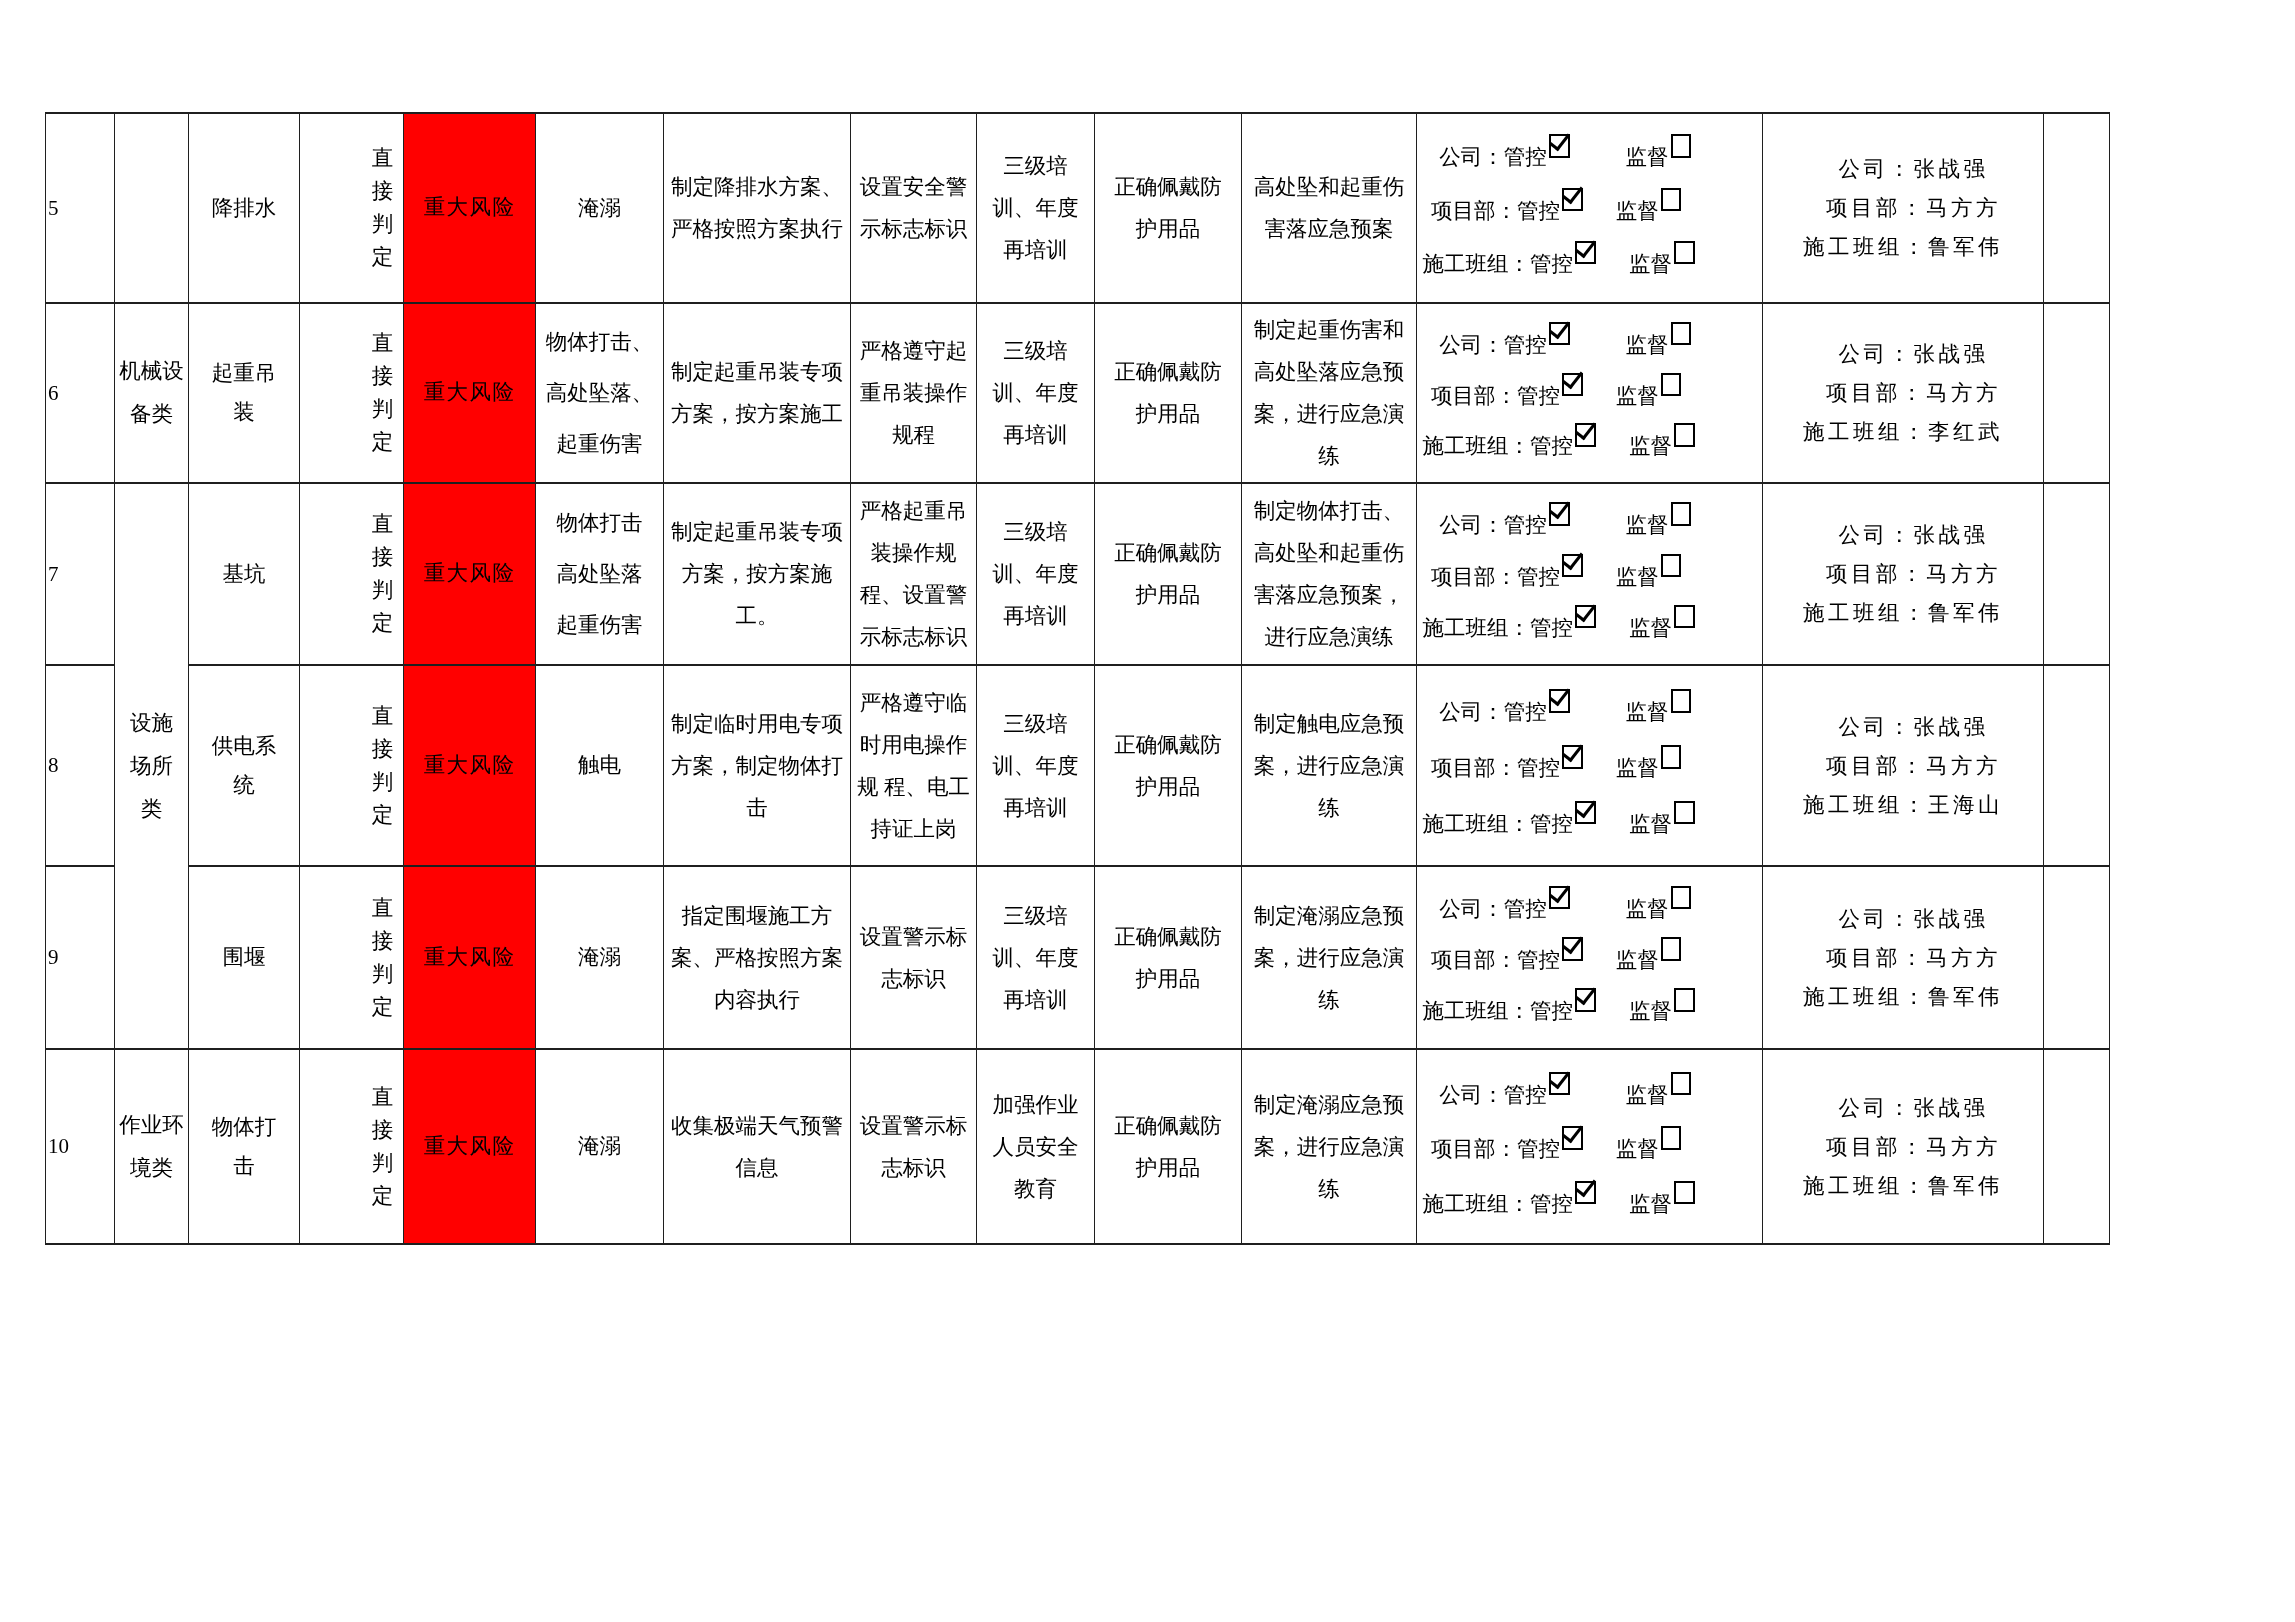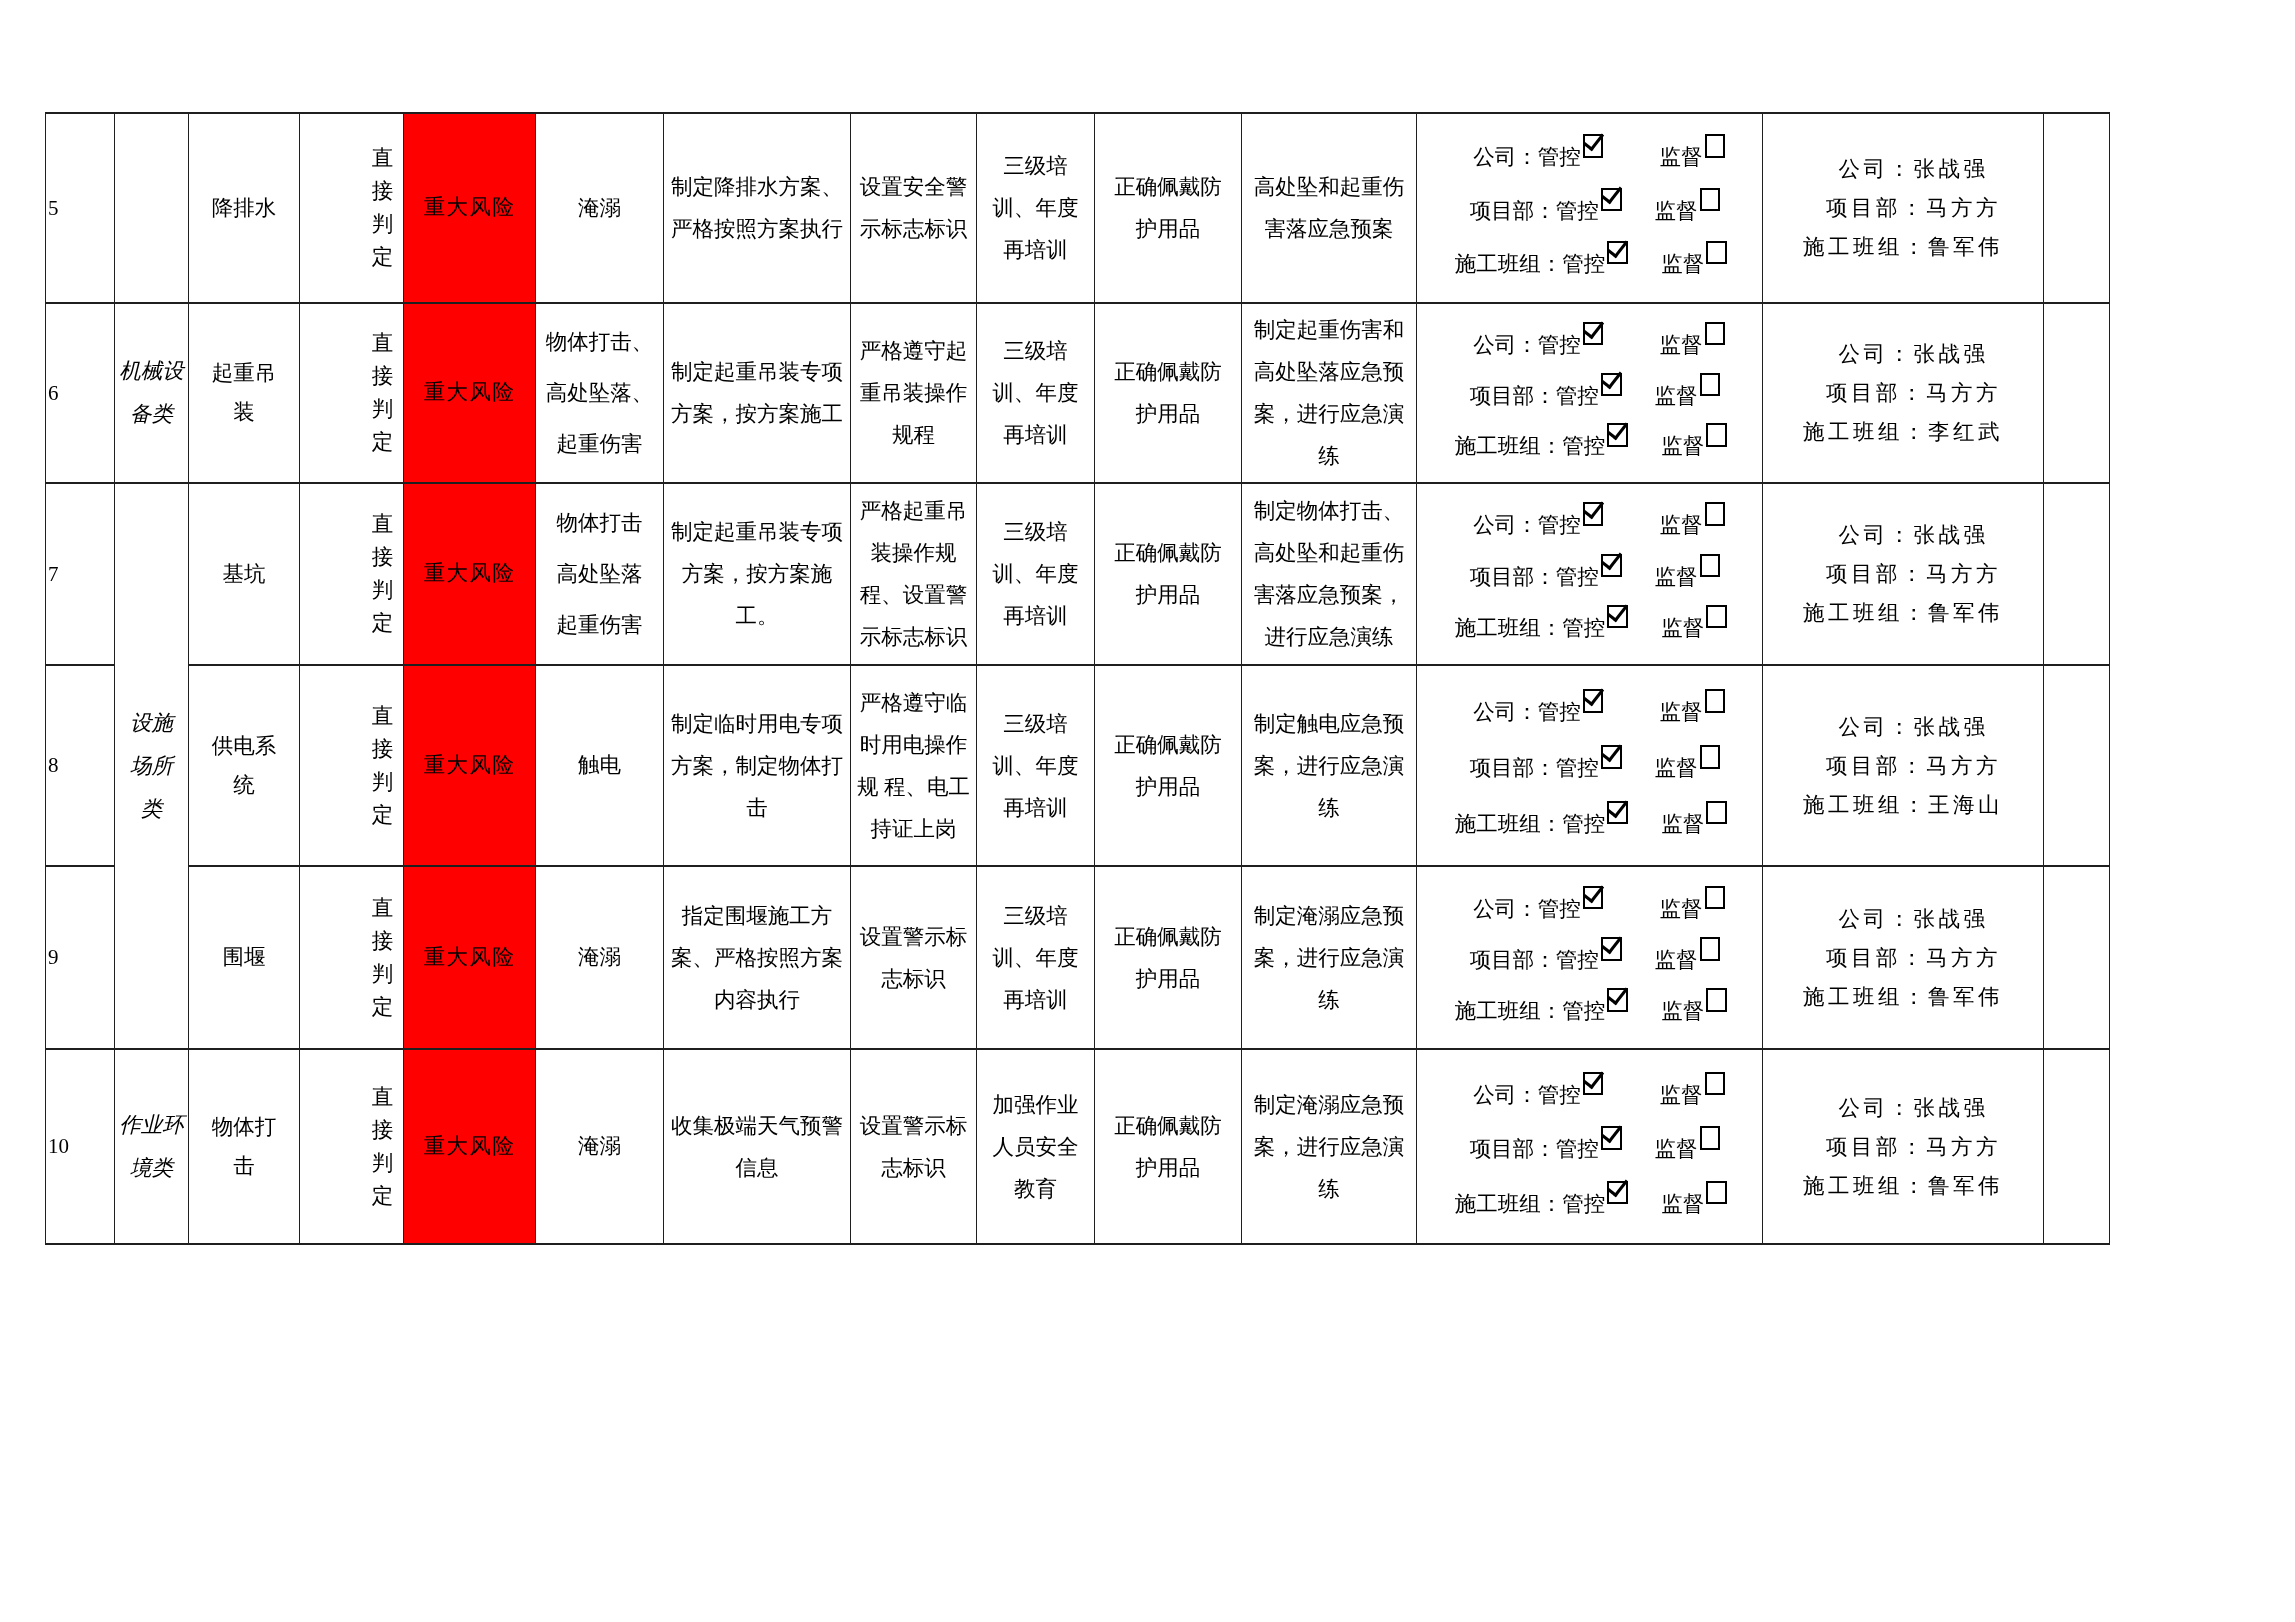--- a/index.html
+++ b/index.html
@@ -6,29 +6,29 @@
     font-family:"Liberation Serif","DejaVu Serif",serif;color:#000;}
   #page{position:relative;width:2295px;height:1623px;background:#fff;overflow:hidden;}
   table.risk{position:absolute;left:45px;top:112px;width:2065px;
     border-collapse:collapse;table-layout:fixed;}
   td{border:1.4px solid #1f1f1f;border-top-width:2.1px;border-bottom-width:2.1px;
      font-size:21.5px;line-height:1.55;text-align:center;vertical-align:middle;
      padding:0;overflow:hidden;background:#fff;}
   td.num{text-align:left;padding-left:2.1px;font-size:21px;}
   td.level{color:#000;letter-spacing:1.4px;}
   td.item{padding:0 13px;line-height:39px;}
-  td.cat{line-height:43px;font-style:italic;}
+  td.cat{line-height:43px;}
   td.meas{padding:0 5.6px;line-height:42px;}
   td.ppe{padding:8px 11px;line-height:42px;}
   td.haz{padding:0 4.2px;}
   .hz-line{line-height:51px;}
   .vtext{width:23px;margin:0 8.3px 0 auto;line-height:33px;word-break:break-all;text-align:left;}
   .ctl{display:flex;flex-direction:column;justify-content:space-evenly;
        text-align:left;padding:7px 2.8px 7px 5.6px;box-sizing:border-box;}
-  .ctl-line{white-space:nowrap;text-align:center;}
+  .ctl-line{white-space:nowrap;}
   .ctl-line.l0{padding-left:16.7px;}
   .ctl-line.l1{padding-left:8.3px;}
   .gap{display:inline-block;height:0.7px;}
   .ctl-line.l0 .gap{width:56px;}
   .ctl-line.l1 .gap,.ctl-line.l2 .gap{width:33px;}
   .cbx{display:inline-block;width:16.7px;height:19.4px;border:2.1px solid #000;
        margin-left:2.1px;vertical-align:7px;position:relative;background:#fff;}
   .cbx.checked::before{content:"";position:absolute;left:2.8px;top:-6.2px;width:8.3px;height:17.4px;
        border-right:3.5px solid #000;border-bottom:3.5px solid #000;transform:rotate(38deg);}
   .resp{width:max-content;margin:0 auto;text-align:center;letter-spacing:3.5px;

